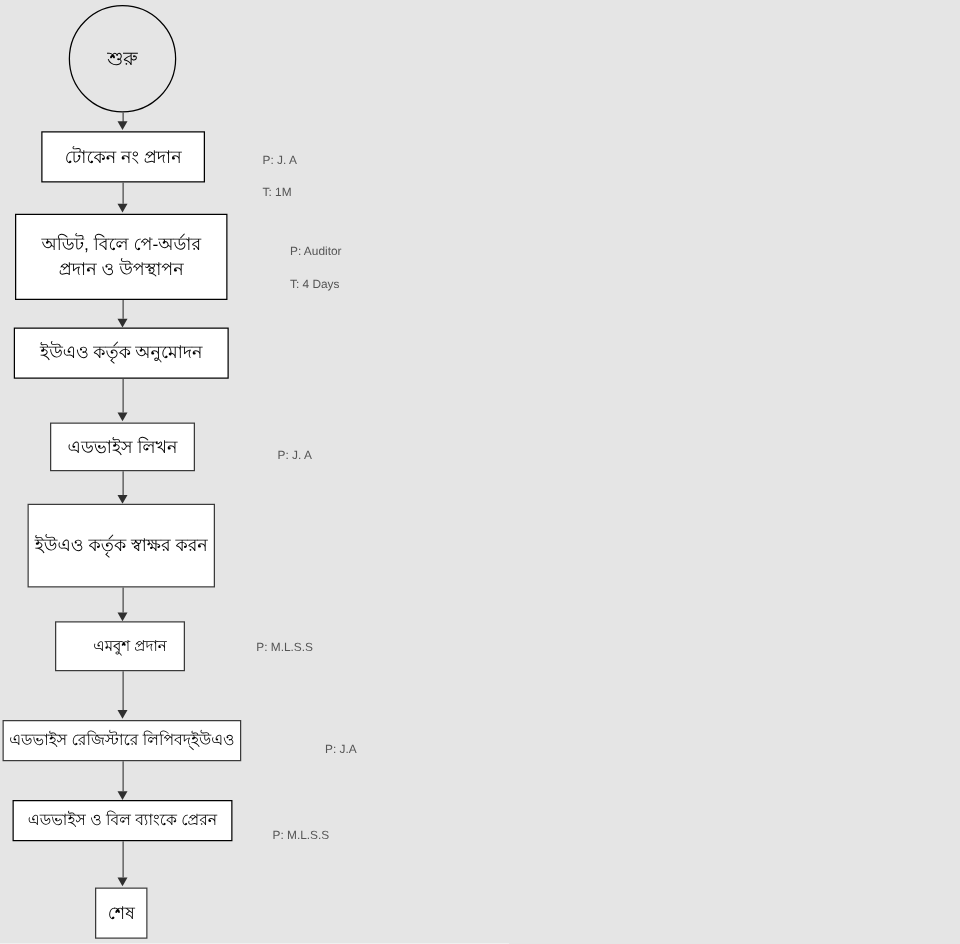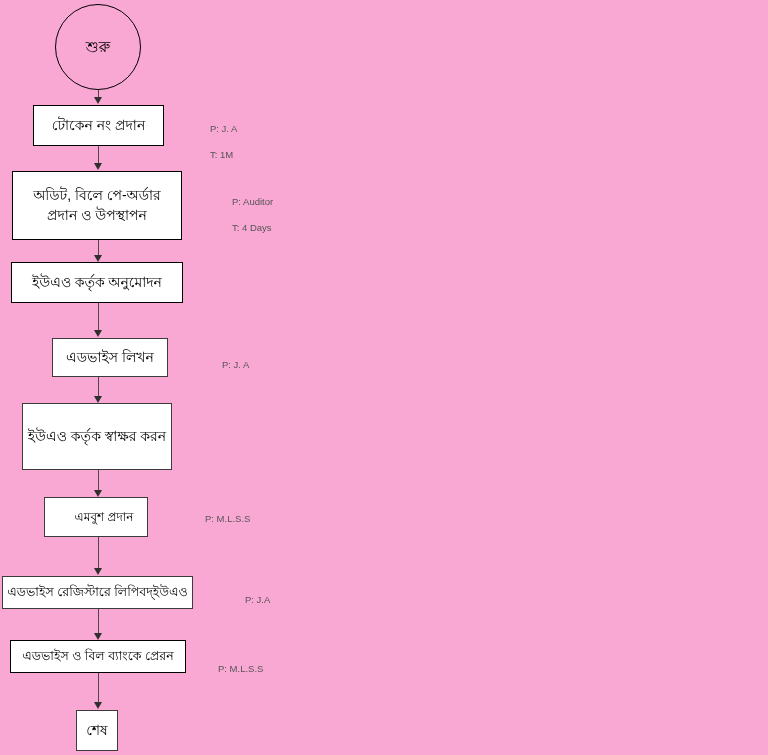--- a/index.html
+++ b/index.html
@@ -8,21 +8,21 @@
     padding: 0;
     background: #ffffff;
   }
   body {
     font-family: "Liberation Sans", sans-serif;
   }
   #canvas {
     position: relative;
     width: 768px;
     height: 755px;
-    background: #f9a8d4;
+    background: #e5e5e5;
     overflow: hidden;
   }
   
   .node-circle {
     position: absolute;
     box-sizing: border-box;
     border: 1.2px solid #000000;
     border-radius: 50%;
     display: flex;
     align-items: center;
@@ -109,21 +109,21 @@
   <div class="connector" style="left:98px; top:240px; height:15px;"></div>
   <div class="arrowhead" style="left:93.5px; top:255px;"></div>
 
   <div class="node-box dark" style="left:11px; top:262px; width:172px; height:41px; font-size:14px;font-family:Liberation Serif, serif;">
     <span class="node-label">ইউএও কর্তৃক অনুমোদন</span>
   </div>
 
   <div class="connector" style="left:98px; top:303px; height:27px;"></div>
   <div class="arrowhead" style="left:93.5px; top:330px;"></div>
 
-  <div class="node-box" style="left:40px; top:338px; width:116px; height:39px; font-size:14px;margin-left:12px;">
+  <div class="node-box" style="left:40px; top:338px; width:116px; height:39px; font-size:14px;">
     <span class="node-label">এডভাইস লিখন</span>
   </div>
   <div class="annotation" style="left:222px; top:346px;">
     <span class="ann-line">P: J. A</span>
   </div>
 
   <div class="connector" style="left:98px; top:377px; height:19px;"></div>
   <div class="arrowhead" style="left:93.5px; top:396px;"></div>
 
   <div class="node-box" style="left:22px; top:403px; width:150px; height:67px; font-size:14px;">
@@ -139,21 +139,21 @@
   <div class="annotation" style="left:205px; top:500px;">
     <span class="ann-line">P: M.L.S.S</span>
   </div>
 
   <div class="connector" style="left:98px; top:537px; height:31px;"></div>
   <div class="arrowhead" style="left:93.5px; top:568px;"></div>
 
   <div class="node-box" style="left:2px; top:576px; width:191px; height:33px; font-size:12.5px;">
     <span class="node-label">এডভাইস রেজিস্টারে লিপিবদ্ইউএও</span>
   </div>
-  <div class="annotation" style="left:245px; top:581px;">
+  <div class="annotation" style="left:260px; top:581px;">
     <span class="ann-line">P: J.A</span>
   </div>
 
   <div class="connector" style="left:98px; top:609px; height:24px;"></div>
   <div class="arrowhead" style="left:93.5px; top:633px;"></div>
 
   <div class="node-box dark" style="left:10px; top:640px; width:176px; height:33px; font-size:12.5px;">
     <span class="node-label">এডভাইস ও বিল ব্যাংকে প্রেরন</span>
   </div>
   <div class="annotation" style="left:218px; top:650px;">

